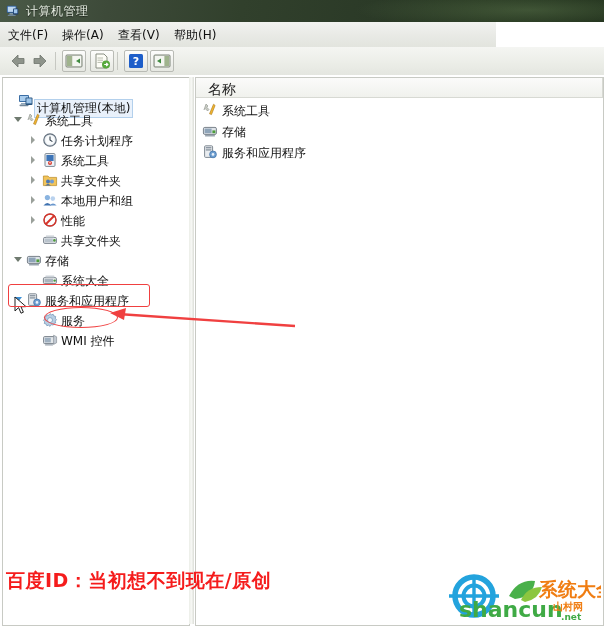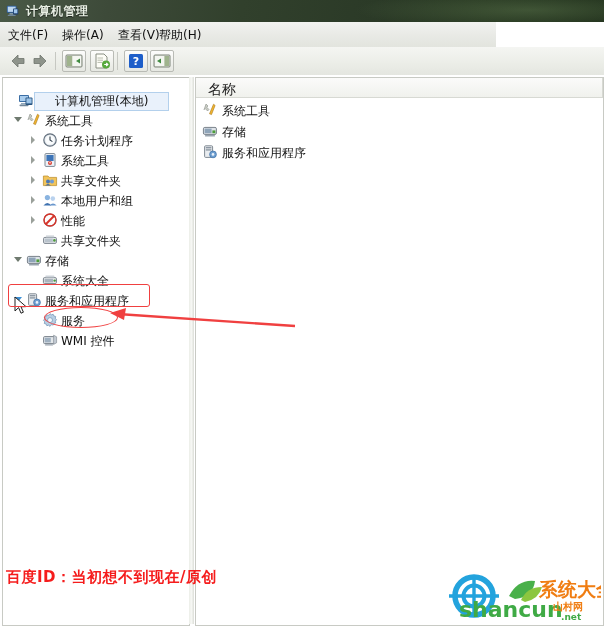--- a/index.html
+++ b/index.html
@@ -6,21 +6,20 @@
   body{
     width:604px;height:626px;overflow:hidden;position:relative;
     font-family:"DejaVu Sans","Liberation Sans",sans-serif;
     font-size:12px;color:#000;background:#fff;
   }
   
   .titlebar{
     position:absolute;left:0;top:0;width:604px;height:22px;
     background:linear-gradient(100deg,#4a5a47 0%,#3d4a39 18%,#31402c 40%,#2b3a27 62%,#24341f 80%,#1d2c19 100%);
     overflow:hidden;
-    font-weight:bold;
   }
   .titlebar .glow{
     position:absolute;right:0;top:-10px;width:250px;height:40px;
     background:radial-gradient(ellipse at 70% 50%,rgba(120,150,100,.35),rgba(0,0,0,0) 70%);
   }
   .tb-icon{
     position:absolute;left:6px;top:4px;width:14px;height:14px;
   }
   .tb-title{
     position:absolute;left:26px;top:3px;font-size:12px;color:#e8efe4;
@@ -80,38 +79,38 @@
     position:absolute;left:0;top:6px;width:0;height:0;
     border-left:4px solid #9aa09a;border-top:4px solid transparent;border-bottom:4px solid transparent;
   }
   .node .tw.open{
     border-left:4px solid transparent;border-right:4px solid transparent;
     border-top:5px solid #6f7a6f;border-bottom:0;top:7px;left:-1px;
   }
   .node .ic{position:absolute;left:11px;top:2px;width:16px;height:16px;}
   .node .lb{position:absolute;left:30px;top:3px;font-size:12px;color:#111;}
   .node.sel .lb{
-    background:#e9f1fb;outline:1px solid #b3d0ec;padding:0 20px;left:28px;
+    background:#e9f1fb;outline:1px solid #b3d0ec;padding:0 2px;left:28px;margin-top:7px;
   }
   
   .ritem{position:absolute;left:6px;height:20px;white-space:nowrap;}
   .ritem .ic{position:absolute;left:0;top:2px;width:16px;height:16px;}
   .ritem .lb{position:absolute;left:20px;top:3px;font-size:12px;color:#111;}
   
   .redbox{
     position:absolute;border:1.6px solid #f04040;border-radius:3px;
     pointer-events:none;
   }
   .redellipse{
     position:absolute;border:1.6px solid #f04040;border-radius:50%;
     pointer-events:none;
   }
   .redarrow{position:absolute;pointer-events:none;}
   .watermark{
-    position:absolute;left:6px;top:568px;font-size:15px;font-weight:bold;
+    position:absolute;left:6px;top:568px;font-size:19px;font-weight:bold;
     color:#f51c1c;letter-spacing:.5px;white-space:nowrap;
   }
   .logo{position:absolute;left:443px;top:574px;width:158px;height:50px;}
   .cursor{position:absolute;left:13px;top:296px;width:16px;height:20px;}
 </style>
 </head>
 <body>
 
 <div class="titlebar">
   <div class="glow"></div>
@@ -123,21 +122,21 @@
     <rect x="8" y="5" width="6" height="7" rx="1" fill="#1c3f6e"></rect>
     <rect x="9" y="6" width="4" height="4.6" fill="#9fc6ea"></rect>
   </svg>
   <div class="tb-title">计算机管理</div>
 </div>
 
 <div class="menubar">
   <div class="mi" style="left:8px">文件(F)</div>
   <div class="mi" style="left:62px">操作(A)</div>
   <div class="mi" style="left:118px">查看(V)</div>
-  <div class="mi" style="left:159px">帮助(H)</div>
+  <div class="mi" style="left:174px">帮助(H)</div>
 </div>
 
 <div class="toolbar">
   <svg class="tbtn" style="left:8px" viewBox="0 0 20 20">
     <path d="M10 4 L4 10 L10 16 L10 12.5 L16 12.5 L16 7.5 L10 7.5 Z" fill="#8e948b" stroke="#6f756d" stroke-width=".8"></path>
   </svg>
   <svg class="tbtn" style="left:30px" viewBox="0 0 20 20">
     <path d="M10 4 L16 10 L10 16 L10 12.5 L4 12.5 L4 7.5 L10 7.5 Z" fill="#8e948b" stroke="#6f756d" stroke-width=".8"></path>
   </svg>
   <div class="tsep" style="left:55px"></div>

